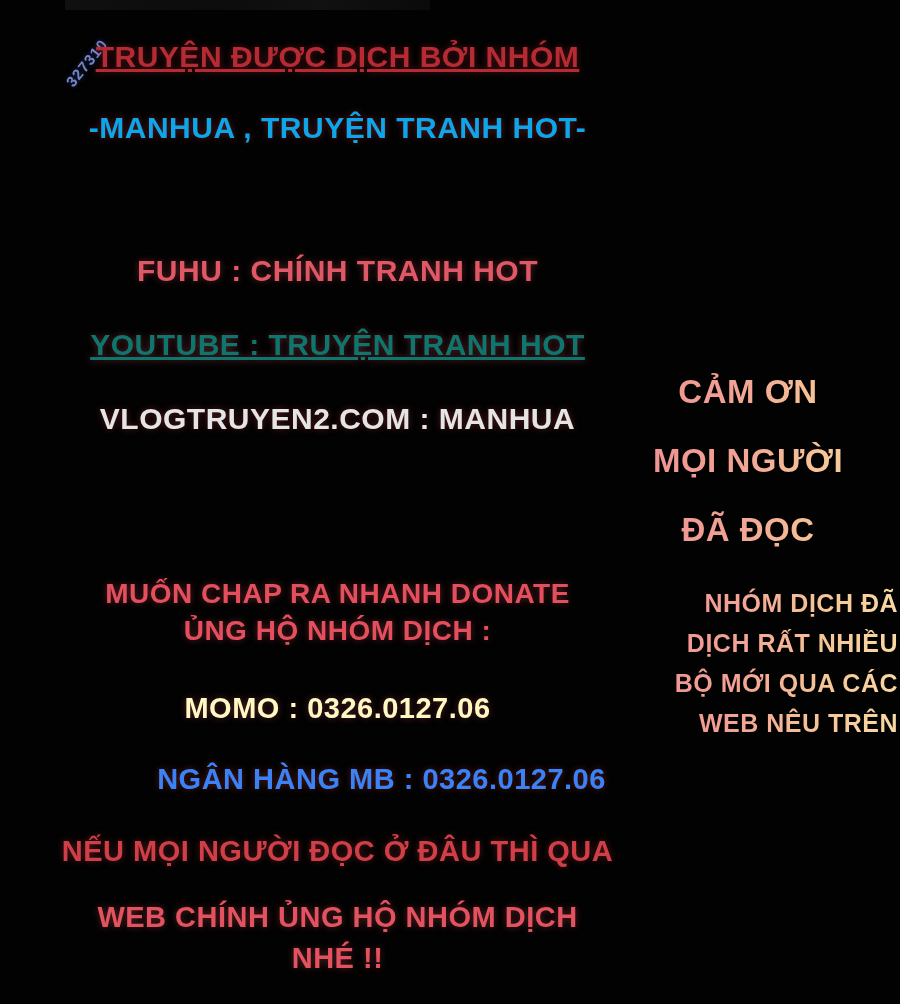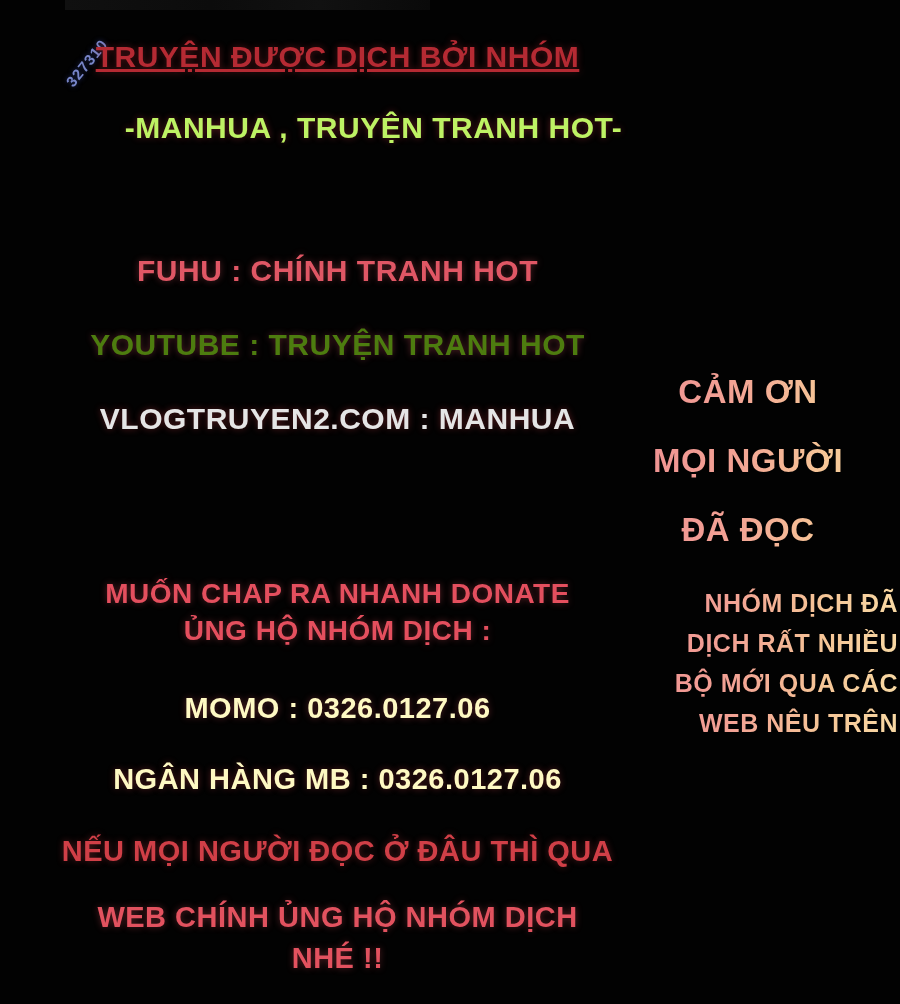--- a/index.html
+++ b/index.html
@@ -30,27 +30,27 @@
   
   .col-right{left:598px;width:300px;}
 
   .fs30{font-size:30px;line-height:36px;}
   .fs29{font-size:29px;line-height:36px;}
   .fs28{font-size:28px;line-height:37px;}
   .fs33{font-size:33px;line-height:40px;}
   .fs31{font-size:25px;line-height:40px;text-align:right;}
 
   .c-title1{color:#b52a33;text-shadow:0 0 7px rgba(181,42,51,.45);text-decoration:underline;}
-  .c-title2{color:#bef264;text-shadow:0 0 7px rgba(206,59,69,.45);margin-left:36px;}
+  .c-title2{color:#0ea5e9;text-shadow:0 0 7px rgba(206,59,69,.45);}
   .c-fuhu{color:#e05765;text-shadow:0 0 7px rgba(224,87,101,.4);}
-  .c-youtube{color:#4d7c0f;text-shadow:0 0 7px rgba(226,90,104,.4);}
+  .c-youtube{color:#0f766e;text-shadow:0 0 7px rgba(226,90,104,.4);text-decoration:underline;}
   .c-vlog{color:#e5e5e5;text-shadow:0 0 7px rgba(221,65,73,.4);}
   .c-donate{color:#e44f5e;text-shadow:0 0 7px rgba(228,79,94,.4);}
   .c-momo{color:#fef9c3;text-shadow:0 0 7px rgba(223,84,95,.4);}
-  .c-bank{color:#fef9c3;text-shadow:0 0 7px rgba(212,67,76,.4);}
+  .c-bank{color:#3b82f6;text-shadow:0 0 7px rgba(212,67,76,.4);margin-left:44px;}
   .c-foot1{color:#d03f47;text-shadow:0 0 7px rgba(208,63,71,.4);}
   .c-foot2{color:#e2525f;text-shadow:0 0 7px rgba(226,82,95,.4);}
 
   .grad{color:#f3b394;margin-top:47px;}
   @supports ((-webkit-background-clip:text) or (background-clip:text)){
     .grad{
       background:linear-gradient(95deg,#ee8a92 0%,#f2a294 45%,#f6c697 75%,#f8d9a4 100%);
       -webkit-background-clip:text;background-clip:text;
       color:transparent;
       text-shadow:none;

